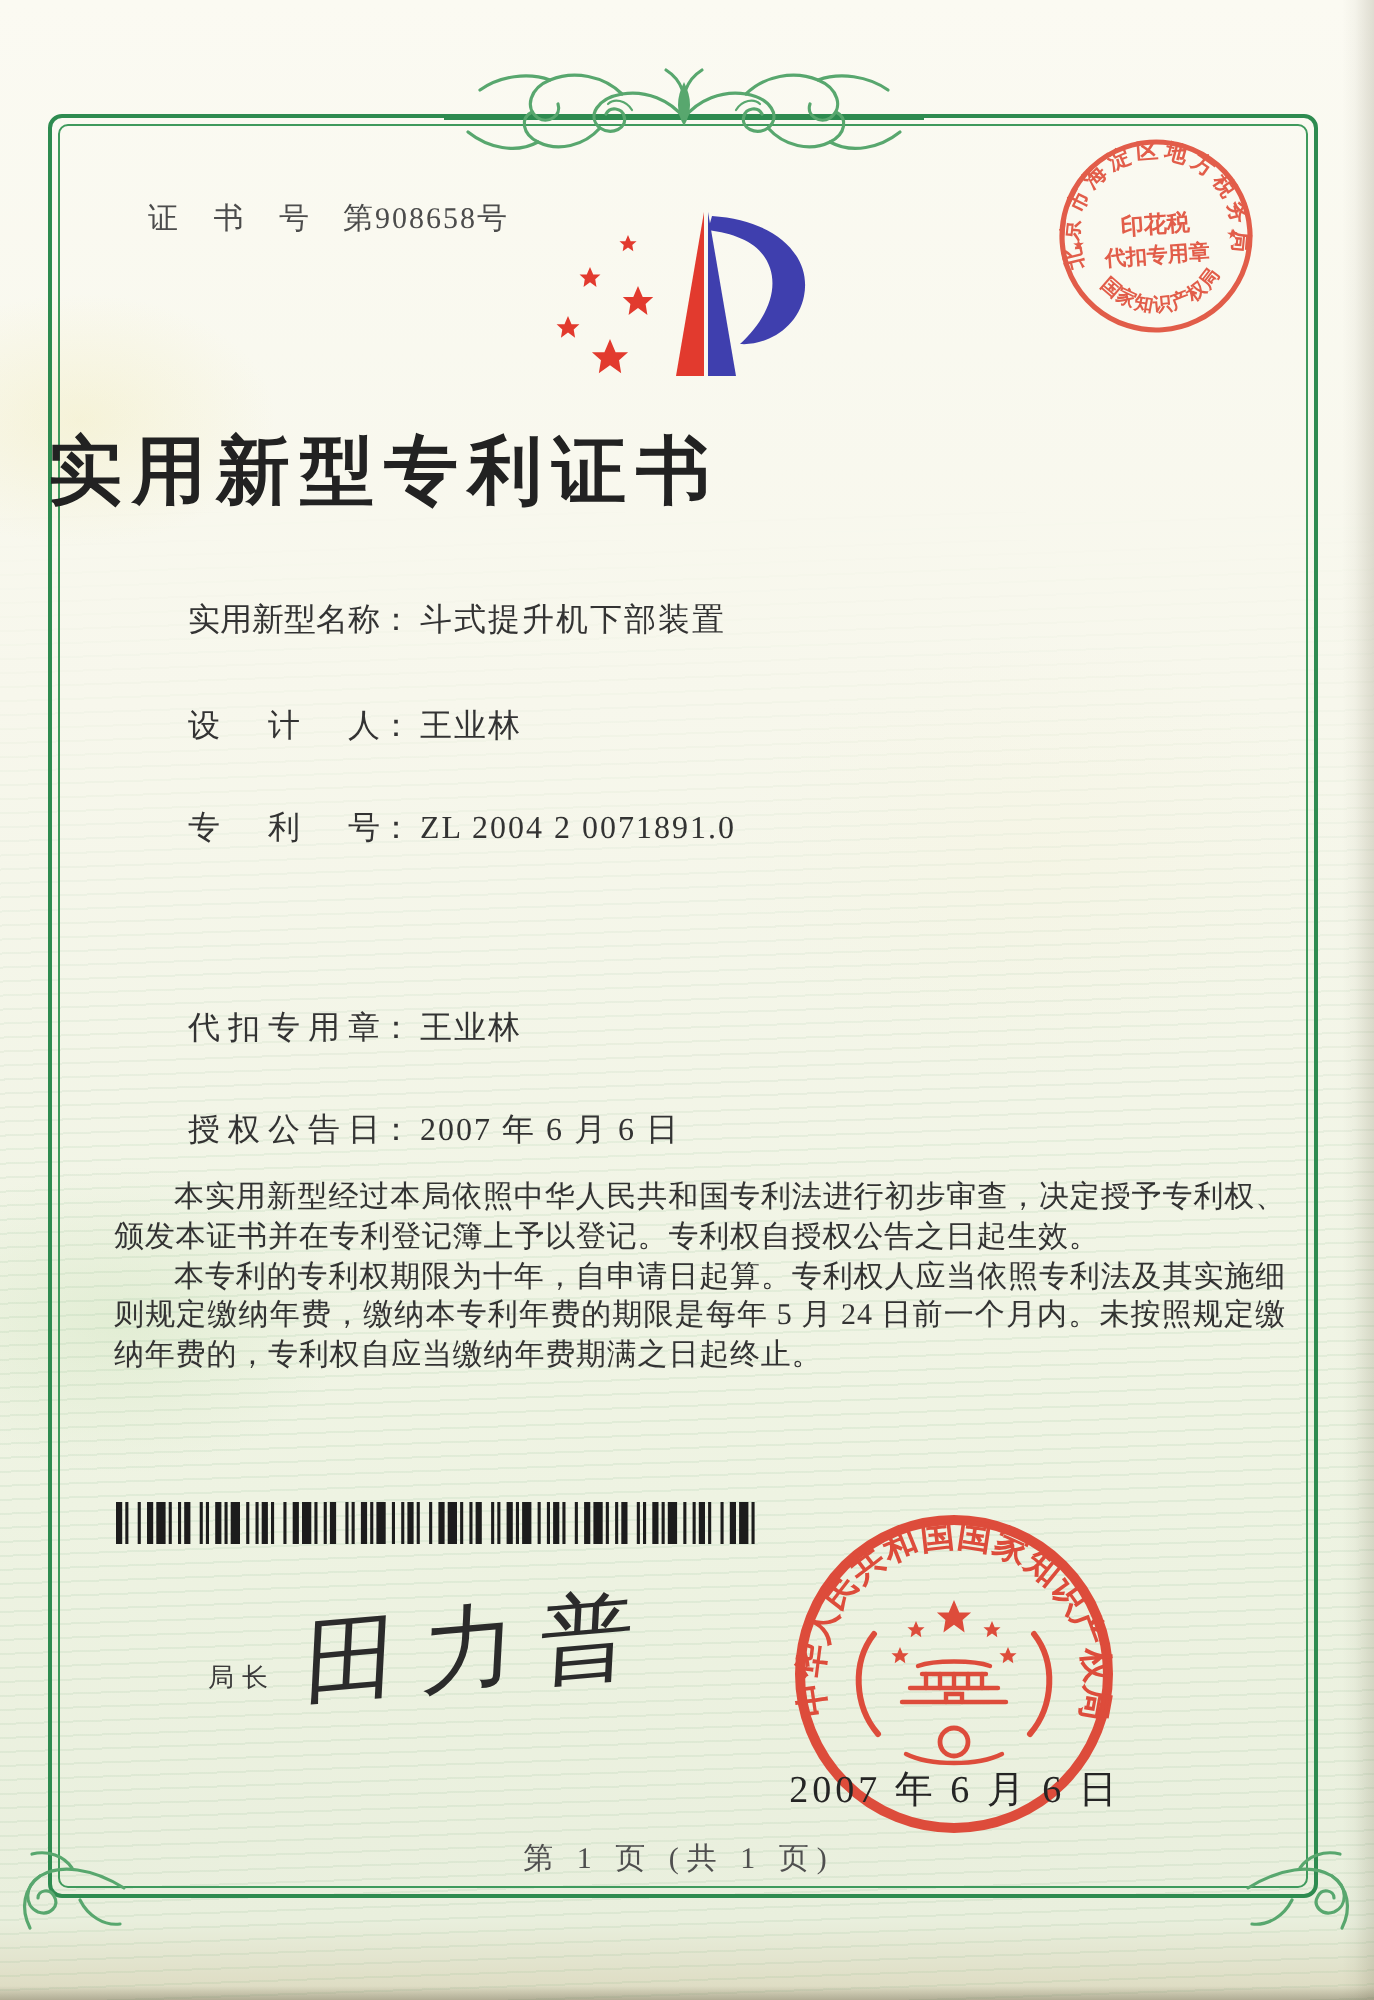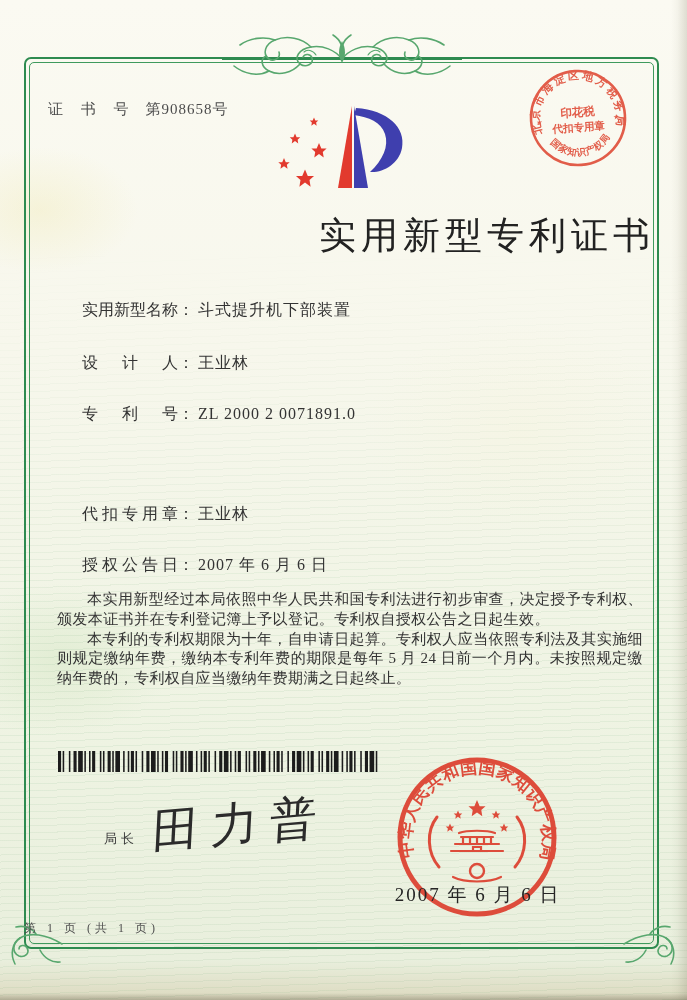--- a/index.html
+++ b/index.html
@@ -34,34 +34,34 @@
     border:2px solid #2e8b50;border-radius:7px;
   }
   .frame-inner{
     position:absolute;inset:3px;border:1px solid #3f9a5d;border-radius:5px;
   }
   .ornament-top{position:absolute;left:222px;top:31px;}
   .ornament-bl{position:absolute;left:6px;top:920px;}
   .ornament-br{position:absolute;left:622px;top:920px;}
 
   .cert-no{position:absolute;left:48px;top:100px;font-size:15px;color:#4c4c4c;}
-  .cert-no .lbl{letter-spacing:7px;margin-right:10px;}
+  .cert-no .lbl{letter-spacing:7px;margin-right:10px;margin-left:26px;}
   .cert-no .val{letter-spacing:1px;}
 
   .logo{position:absolute;left:275px;top:92px;}
 
   .tax-stamp{position:absolute;left:526px;top:66px;opacity:.92;transform:rotate(-4deg);}
 
   .title{
-    position:absolute;left:24px;top:211px;width:631px;text-align:right;
-    font-size:37px;font-weight:normal;color:#222;letter-spacing:5px;
+    position:absolute;left:24px;top:211px;width:631px;text-align:left;
+    font-size:37px;font-weight:bold;color:#222;letter-spacing:5px;
   }
 
   .frow{position:absolute;left:82px;font-size:16px;color:#333;white-space:nowrap;}
-  .frow .flabel{display:inline-block;width:96px;text-align:justify;text-align-last:justify;}
+  .frow .flabel{display:inline-block;width:96px;text-align:justify;text-align-last:justify;margin-left:12px;}
   .frow .fcolon{display:inline-block;}
   .frow .fvalue{margin-left:4px;letter-spacing:1px;}
 
   .body-text{
     position:absolute;left:57px;top:590px;width:586px;
     font-size:15px;line-height:19.8px;color:#333;letter-spacing:.4px;
     text-align:justify;
   }
   .body-text p{margin:0;text-indent:2em;}
 
@@ -76,22 +76,22 @@
     font-family:"DejaVu Serif","Liberation Serif",serif;
   }
 
   .office-seal{position:absolute;left:392px;top:752px;opacity:.95;}
   .issue-date{
     position:absolute;left:390px;top:882px;width:175px;text-align:center;
     font-size:19px;color:#252525;letter-spacing:2px;white-space:nowrap;
   }
 
   .footer{
-    position:absolute;left:24px;top:920px;width:631px;text-align:left;
-    font-size:12px;color:#4f4f4f;letter-spacing:4px;
+    position:absolute;left:24px;top:920px;width:631px;text-align:center;
+    font-size:15px;color:#4f4f4f;letter-spacing:4px;
   }
 </style>
 </head>
 <body>
 
 <div class="page">
   <div class="guilloche"></div>
 
   <div class="frame">
     <div class="frame-inner"></div>
@@ -172,21 +172,21 @@
 
   <div class="title">实用新型专利证书</div>
 
   <div class="frow" style="top:300px">
     <span class="flabel">实用新型名称</span><span class="fcolon">：</span><span class="fvalue">斗式提升机下部装置</span>
   </div>
   <div class="frow" style="top:353px">
     <span class="flabel">设计人</span><span class="fcolon">：</span><span class="fvalue">王业林</span>
   </div>
   <div class="frow" style="top:404px">
-    <span class="flabel">专利号</span><span class="fcolon">：</span><span class="fvalue">ZL 2000 2 0071891.0</span>
+    <span class="flabel">专利号</span><span class="fcolon">：</span><span class="fvalue">ZL 2004 2 0071891.0</span>
   </div>
   <div class="frow" style="top:504px">
     <span class="flabel">代扣专用章</span><span class="fcolon">：</span><span class="fvalue">王业林</span>
   </div>
   <div class="frow" style="top:555px">
     <span class="flabel">授权公告日</span><span class="fcolon">：</span><span class="fvalue">2007 年 6 月 6 日</span>
   </div>
 
   <div class="body-text">
     <p>本实用新型经过本局依照中华人民共和国专利法进行初步审查，决定授予专利权、颁发本证书并在专利登记簿上予以登记。专利权自授权公告之日起生效。</p>

